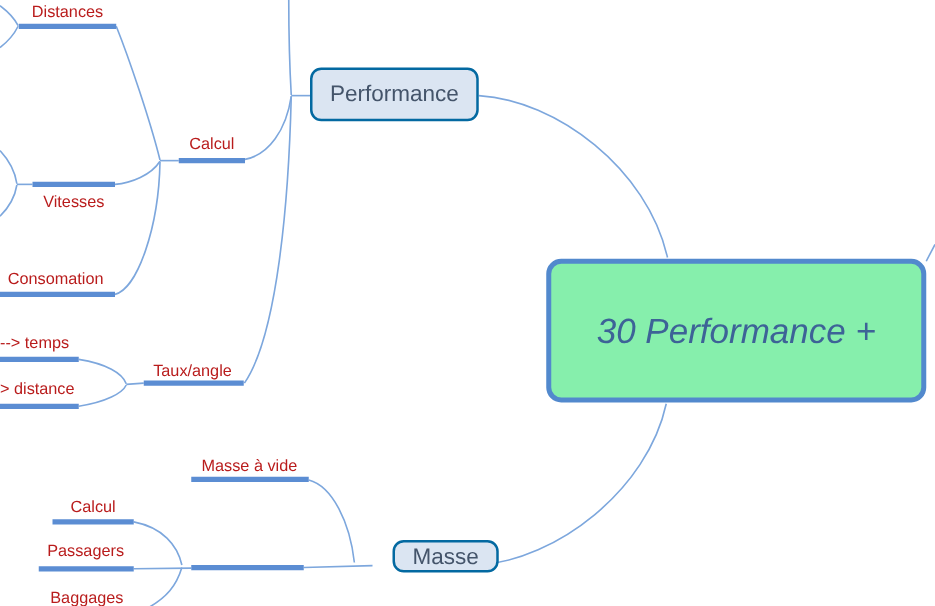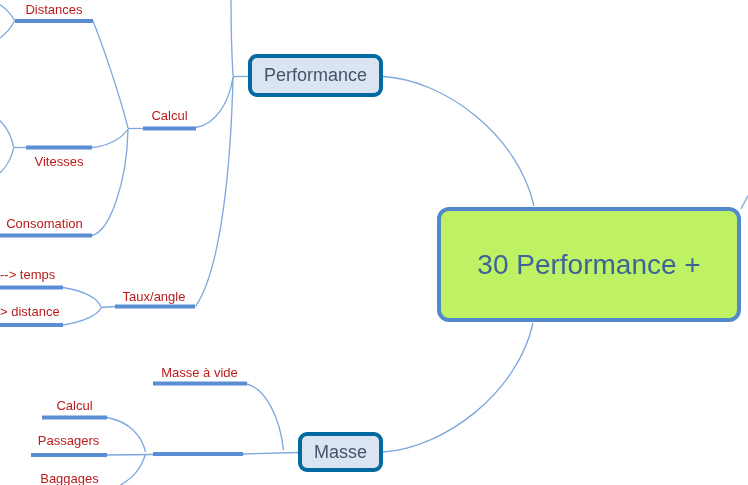--- a/index.html
+++ b/index.html
@@ -10,28 +10,28 @@
   }
   .stage{position:absolute;left:0;top:0;width:748px;height:485px;}
   svg.wires{position:absolute;left:0;top:0;z-index:1;}
   .label{
     position:absolute;z-index:2;color:#b91c1c;font-size:13px;
     white-space:nowrap;transform:translate(-50%,-50%);
     cursor:default;
   }
   .label.cut{transform:translate(0,-50%);} 
   .nodebox{
-    position:absolute;z-index:2;background:#dbe5f2;border:4px solid #0369a1;
+    position:absolute;z-index:2;background:#dbe5f2;border:2px solid #0369a1;
     border-radius:9px;display:flex;align-items:center;justify-content:center;
     color:#44546a;font-size:18px;box-sizing:border-box;
   }
   .rootbox{
-    position:absolute;z-index:2;background:#bef264;border:4.5px solid #5289cd;
+    position:absolute;z-index:2;background:#86efac;border:4.5px solid #5289cd;
     border-radius:12px;display:flex;flex-direction:column;align-items:center;justify-content:center;
-    color:#3d6397;font-size:28px;line-height:38px;box-sizing:border-box;text-align:center;
+    color:#3d6397;font-size:28px;line-height:38px;box-sizing:border-box;text-align:center;font-style:italic;
   }
 </style>
 </head>
 <body>
 
 <div class="stage">
 
   <svg class="wires" width="748" height="485" viewBox="0 0 748 485">
 
     <g fill="none" stroke="#7da7dd" stroke-width="1.3">
@@ -77,21 +77,21 @@
   </svg>
 
   <div class="rootbox" style="left:437px;top:207px;width:304px;height:115px;">
     <span>30 Performance +</span>
   </div>
 
   <div class="nodebox" style="left:248px;top:53.5px;width:135px;height:43px;">
     <span>Performance</span>
   </div>
 
-  <div class="nodebox" style="left:298px;top:432px;width:85px;height:40px;">
+  <div class="nodebox" style="left:314px;top:432px;width:85px;height:26px;">
     <span>Masse</span>
   </div>
 
   <div class="label" style="left:54px;top:8.5px;">Distances</div>
   <div class="label" style="left:59px;top:133px;margin-top:28px;">Vitesses</div>
   <div class="label" style="left:44.5px;top:223px;">Consomation</div>
   <div class="label" style="left:169.5px;top:115px;">Calcul</div>
   <div class="label cut" style="left:0px;top:273.5px;">--&gt; temps</div>
   <div class="label cut" style="left:0px;top:310.5px;">&gt; distance</div>
   <div class="label" style="left:154px;top:296px;">Taux/angle</div>

